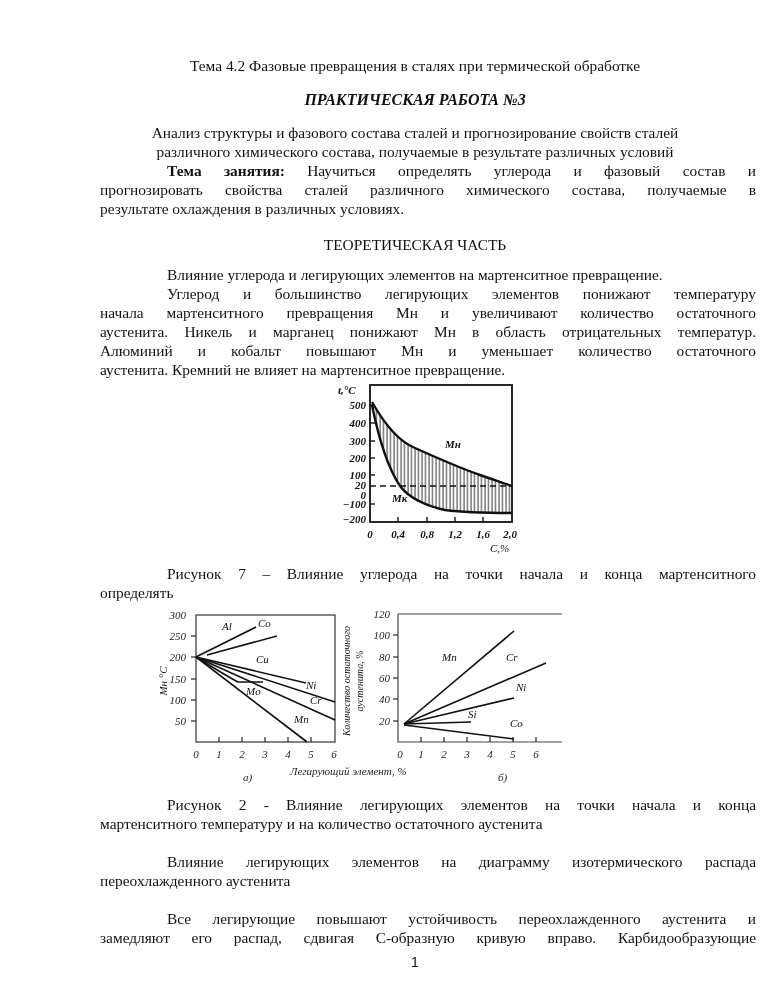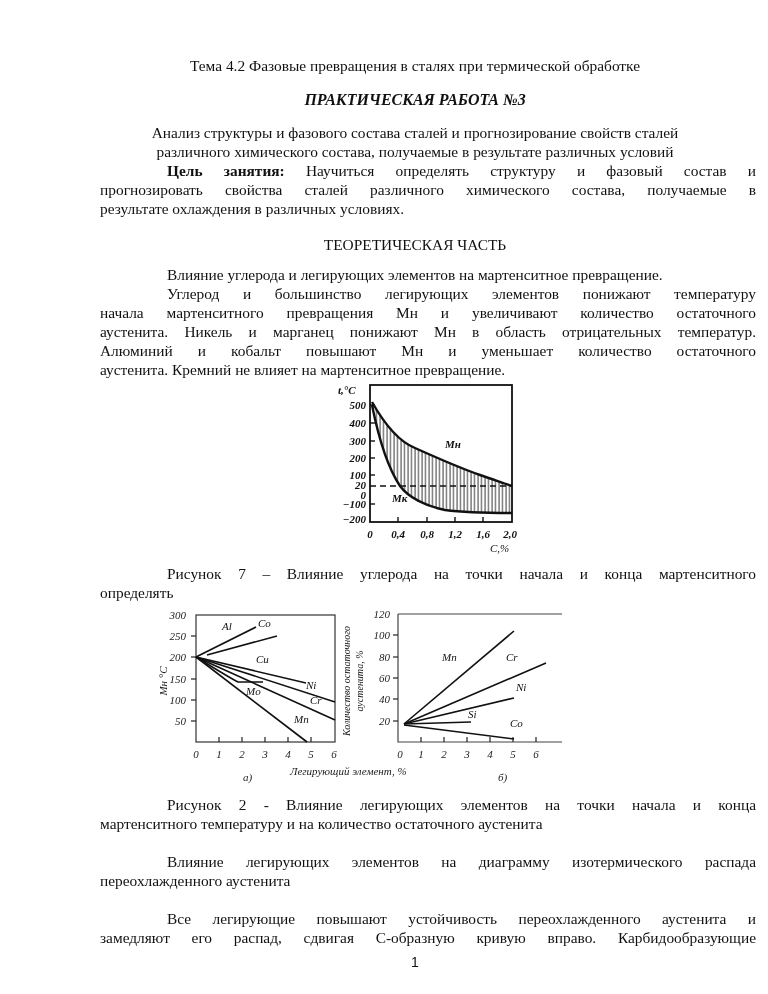--- a/index.html
+++ b/index.html
@@ -17,21 +17,21 @@
 </head>
 <body>
 
 <div class="line center" style="top:57px;">Тема 4.2 Фазовые превращения в сталях при термической обработке</div>
 <div class="line center title" style="top:91px;">ПРАКТИЧЕСКАЯ РАБОТА №3</div>
 
 <div class="line center" style="top:124px;">Анализ структуры и фазового состава сталей и прогнозирование свойств сталей</div>
 <div class="line center" style="top:143px;">различного химического состава, получаемые в результате различных условий</div>
 
 <div class="line just" style="top:162px; padding-left:0;">
-  <span style="display:inline-block; width:67px;"></span><span class="bold">Цель занятия:</span> <span>Научиться определять структуру и фазовый состав и</span>
+  <span style="display:inline-block; width:67px;"></span><span class="bold">Тема занятия:</span> <span>Научиться определять углерода и фазовый состав и</span>
 </div>
 <div class="line just" style="top:181px;">прогнозировать свойства сталей различного химического состава, получаемые в</div>
 <div class="line just last" style="top:200px;">результате охлаждения в различных условиях.</div>
 
 <div class="line center" style="top:236px;">ТЕОРЕТИЧЕСКАЯ ЧАСТЬ</div>
 
 <div class="line" style="top:266px; left:136px;">Влияние углерода и легирующих элементов на мартенситное превращение.</div>
 <div class="line just" style="top:285px; left:136px; width:589px;">Углерод и большинство легирующих элементов понижают температуру</div>
 <div class="line just" style="top:304px;">начала мартенситного превращения Мн и увеличивают количество остаточного</div>
 <div class="line just" style="top:323px;">аустенита. Никель и марганец понижают Мн в область отрицательных температур.</div>

